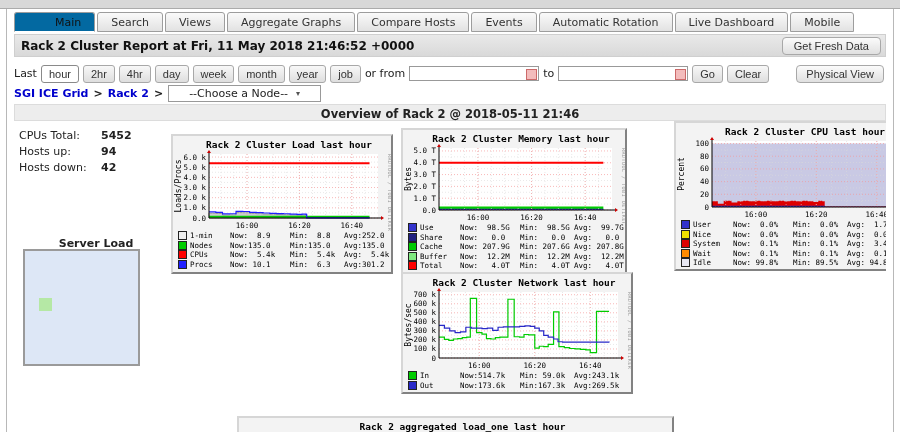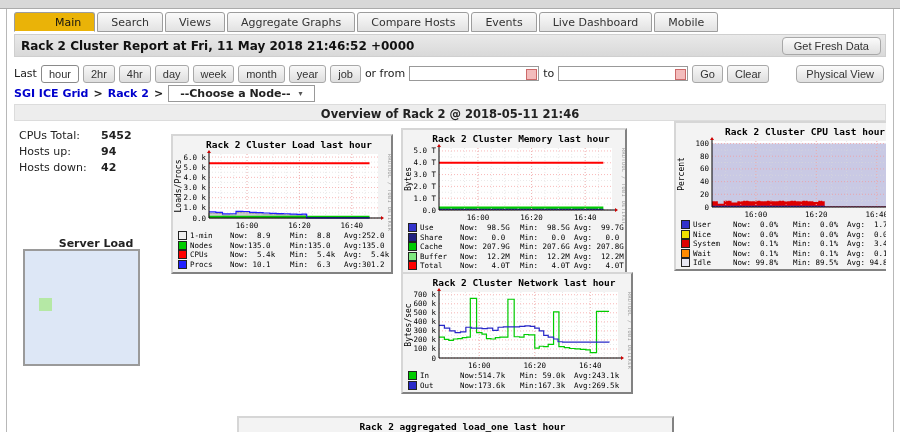--- a/index.html
+++ b/index.html
@@ -2,39 +2,39 @@
 <html><head>
 <meta charset="utf-8">
 <style>
   html,body{margin:0;padding:0;background:#fff;}
   body{width:900px;height:432px;overflow:hidden;font-family:"DejaVu Sans","Liberation Sans",sans-serif;}
   .top-strip{height:8px;background:#d8d8d8;border-bottom:1px solid #ababab;}
   .page{margin:0 6px;border-left:1px solid #b8b8b8;border-right:1px solid #b8b8b8;height:423px;padding:0 7px;position:relative;background:#fff;}
   
   .tabs{display:flex;gap:2px;padding-top:3px;height:20px;align-items:flex-end;}
   .tab{font-size:11px;color:#333;padding:3px 13px 2px 13px;background:linear-gradient(#fafafa,#e2e2e2);border:1px solid #9d9d9d;border-radius:3px 3px 0 0;white-space:nowrap;}
-  .tab.active{background:#eab308;border-bottom-color:#fff;color:#111;padding-left:40px;}
+  .tab.active{background:#0369a1;border-bottom-color:#fff;color:#111;padding-left:40px;}
   
   .header-bar{margin-top:2px;height:21px;background:linear-gradient(#e9e9e9,#d9d9d9);border:1px solid #cfcfcf;display:flex;align-items:center;padding:0 6px;position:relative;}
   .header-title{font-size:12px;font-weight:bold;color:#111;}
   .btn{font-size:11px;color:#333;background:linear-gradient(#fbfbfb,#e0e0e0);border:1px solid #a8a8a8;border-radius:4px;padding:2px 9px;white-space:nowrap;}
   .btn.right{position:absolute;right:4px;top:2px;padding:2px 11px;}
   
   .time-row{margin-top:7px;height:19px;display:flex;align-items:center;gap:4px;font-size:11px;color:#222;position:relative;}
   .rbtn{font-size:11px;color:#333;background:linear-gradient(#f8f8f8,#dedede);border:1px solid #a8a8a8;border-radius:3px;padding:2px 7px;}
   .rbtn.active{background:#fff;border-color:#8a8a8a;}
   .date-wrap{position:relative;display:inline-block;}
   .date-input{width:112px;height:13px;border:1px solid #999;font-size:10px;padding:0 14px 0 2px;}
   .cal-icon{position:absolute;right:2px;top:3px;width:9px;height:9px;background:#f3bcbc;border:1px solid #cc6a6a;}
   .pv{margin-left:auto;margin-right:2px;}
   
   .crumbs{margin-top:2px;height:16px;display:flex;align-items:center;gap:5px;font-size:11px;font-weight:bold;}
   .crumbs a{color:#0000cc;text-decoration:none;}
   .sep{color:#222;}
-  .node-select{border:1px solid #999;background:#fff;font-size:11px;font-weight:bold;color:#222;padding:1px 11px;display:flex;align-items:center;gap:8px;}
+  .node-select{border:1px solid #999;background:#fff;font-size:11px;font-weight:normal;color:#222;padding:1px 20px;display:flex;align-items:center;gap:8px;}
   .node-select .arr{font-size:8px;color:#555;}
   
   .ov-bar{margin-top:3px;height:13px;background:#ededed;border:1px solid #dcdcdc;text-align:center;font-size:11.5px;font-weight:bold;color:#222;padding-top:2px;}
   
   .content{position:relative;height:320px;overflow:hidden;}
   .stats{position:absolute;left:5px;top:8px;font-size:11px;color:#222;width:150px;}
   .srow{display:flex;margin-bottom:3px;}
   .srow .lab{width:82px;}
   .srow .val{font-weight:bold;}
   .sblock{margin-top:12px;}
@@ -68,20 +68,21 @@
 <div class="top-strip"></div>
 <div class="page">
 
   <div class="tabs">
     <div class="tab active">Main</div>
     <div class="tab">Search</div>
     <div class="tab">Views</div>
     <div class="tab">Aggregate Graphs</div>
     <div class="tab">Compare Hosts</div>
     <div class="tab">Events</div>
+    <div class="tab">Automatic Rotation</div>
     <div class="tab">Live Dashboard</div>
     <div class="tab">Mobile</div>
   </div>
 
   <div class="header-bar">
     <span class="header-title">Rack 2 Cluster Report at Fri, 11 May 2018 21:46:52 +0000</span>
     <button class="btn right">Get Fresh Data</button>
   </div>
 
   <div class="time-row">

